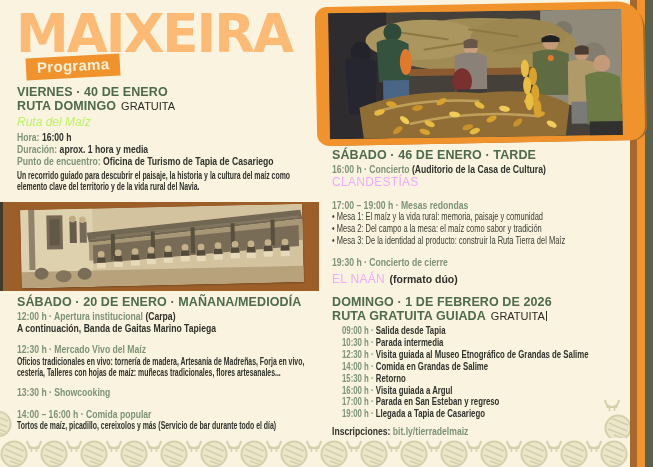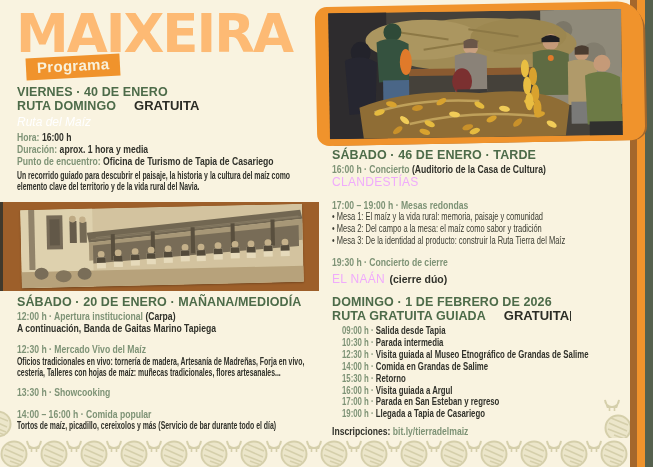--- a/index.html
+++ b/index.html
@@ -7,27 +7,27 @@
   .canvas{position:relative;width:653px;height:467px;background:#56614e;overflow:hidden}
   .page{position:absolute;left:0;top:0;width:645px;height:467px;background:#f9f3e0}
   .stripe-brown{position:absolute;left:630px;top:0;width:7px;height:467px;background:#a4672c}
   .stripe-orange{position:absolute;left:637px;top:0;width:8px;height:467px;background:#f0932c}
   .title{position:absolute;left:16px;top:6px;font-weight:bold;font-size:53px;letter-spacing:-2px;color:#fdba74;font-family:"DejaVu Sans",sans-serif;line-height:56px}
   .badge{position:absolute;left:26px;top:56px;background:#f0932c;color:#f9f1da;font-weight:bold;font-size:15px;padding:1px 11px 4px;transform:rotate(-3deg);letter-spacing:.3px}
   .h{font-weight:bold;font-size:12.5px;color:#4d6b49;line-height:14px;white-space:nowrap;letter-spacing:.1px}
   .tg{color:#7e9376;font-weight:bold}
   .td{color:#30312a;font-weight:bold}
   .reg{color:#3a3b31;font-weight:normal}
-  .free{color:#2b2c25;font-weight:bold;font-size:13px;margin-left:18px;letter-spacing:0}
+  .free{color:#2b2c25;font-weight:normal;font-size:11px;margin-left:5px;letter-spacing:0}
   .accent{color:#f0abfc;font-weight:normal;font-size:12px;line-height:14px;letter-spacing:.3px;white-space:nowrap}
   .row{font-size:10.5px;line-height:12.2px;white-space:nowrap;transform:scaleX(.82);transform-origin:0 50%}
   .srow{font-size:10px;line-height:11.9px;white-space:nowrap;transform:scaleX(.78);transform-origin:0 50%}
   .mrow{font-size:10px;line-height:12px;white-space:nowrap;transform:scaleX(.75);transform-origin:0 50%}
   .para{font-size:10px;line-height:11.4px;color:#30312a;font-weight:bold;width:440px;transform:scaleX(.69);transform-origin:0 0}
-  .it{font-style:italic;font-size:12px;color:#ffffff;line-height:15px;margin-top:2px;font-weight:normal}
+  .it{font-style:italic;font-size:12px;color:#bef264;line-height:15px;margin-top:2px;font-weight:normal}
   .block{position:absolute}
   .caret{display:inline-block;width:1px;height:10px;background:#30312a;margin-left:1px;vertical-align:-1px}
   .band{position:absolute;left:0;top:202px;width:319px;height:89px;background:#9d5f2a}
   .band-edge{position:absolute;left:0;top:0;width:3px;height:100%;background:#40392c}
   .photo-left{position:absolute;left:21px;top:5px;width:282px;height:78px;transform:rotate(-1.3deg);box-shadow:0 1px 2px rgba(0,0,0,.25)}
   .frame-wrap{position:absolute;left:316px;top:4px;width:332px;height:141px;transform:rotate(-1.1deg)}
   .frame-brown{position:absolute;left:8px;top:3px;width:322px;height:136px;background:#a4672c;border-radius:12px 26px 14px 12px}
   .frame-orange{position:absolute;left:0;top:0;width:328px;height:139px;background:#f0932c;border-radius:12px 26px 14px 12px}
   .photo-right{position:absolute;left:13px;top:7px;width:293px;height:126px;transform:rotate(.3deg)}
   .deco{position:absolute;pointer-events:none}
@@ -253,21 +253,21 @@
 
   <div class="block" style="left:332px;top:148px;width:300px">
     <div class="h">SÁBADO · 46 DE ENERO · TARDE</div>
     <div class="row" style="margin-top:1px"><span class="tg">16:00 h · Concierto</span> <span class="td">(Auditorio de la Casa de Cultura)</span></div>
     <div class="accent">CLANDESTÍAS</div>
     <div class="row tg" style="margin-top:10px">17:00 – 19:00 h · Mesas redondas</div>
     <div class="mrow reg">• Mesa 1: El maíz y la vida rural: memoria, paisaje y comunidad</div>
     <div class="mrow reg">• Mesa 2: Del campo a la mesa: el maíz como sabor y tradición</div>
     <div class="mrow reg">• Mesa 3: De la identidad al producto: construir la Ruta Tierra del Maíz</div>
     <div class="row tg gap9">19:30 h · Concierto de cierre</div>
-    <div style="white-space:nowrap"><span class="accent">EL NAÁN</span> <span class="td" style="font-size:10.5px">(cierre dúo)</span></div>
+    <div style="white-space:nowrap"><span class="accent">EL NAÁN</span> <span class="td" style="font-size:10.5px">(formato dúo)</span></div>
   </div>
 
   <div class="block" style="left:332px;top:295px;width:300px">
     <div class="h">DOMINGO · 1 DE FEBRERO DE 2026</div>
     <div class="h"><span>RUTA GRATUITA GUIADA</span><span class="free">GRATUITA</span><span class="caret"></span></div>
     <div style="margin-top:2px;margin-left:10px">
       <div class="srow"><span class="tg">09:00 h ·</span> <span class="td">Salida desde Tapia</span></div>
       <div class="srow"><span class="tg">10:30 h ·</span> <span class="td">Parada intermedia</span></div>
       <div class="srow"><span class="tg">12:30 h ·</span> <span class="td">Visita guiada al Museo Etnográfico de Grandas de Salime</span></div>
       <div class="srow"><span class="tg">14:00 h ·</span> <span class="td">Comida en Grandas de Salime</span></div>

